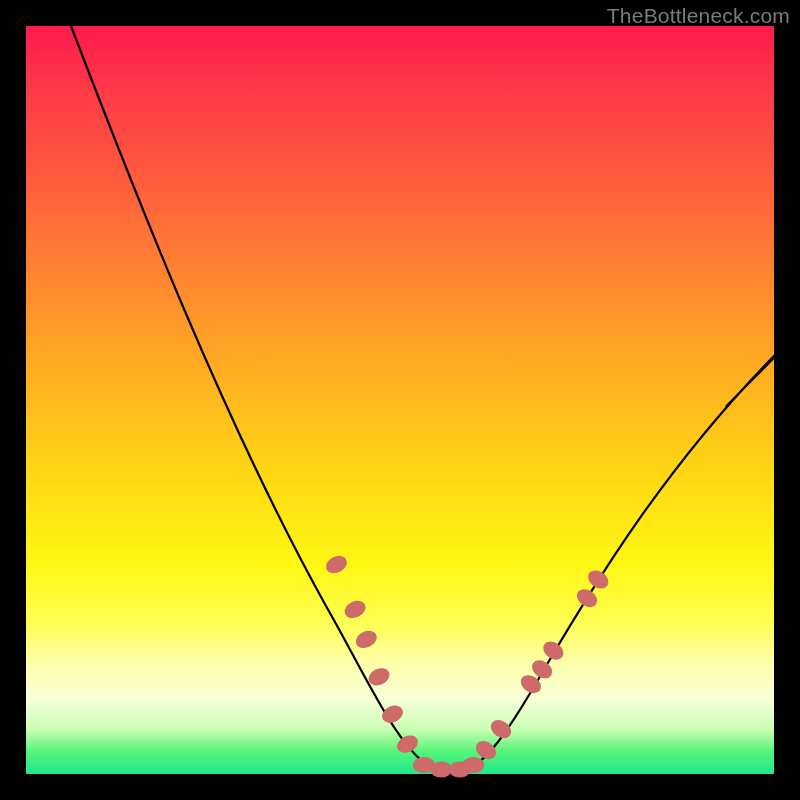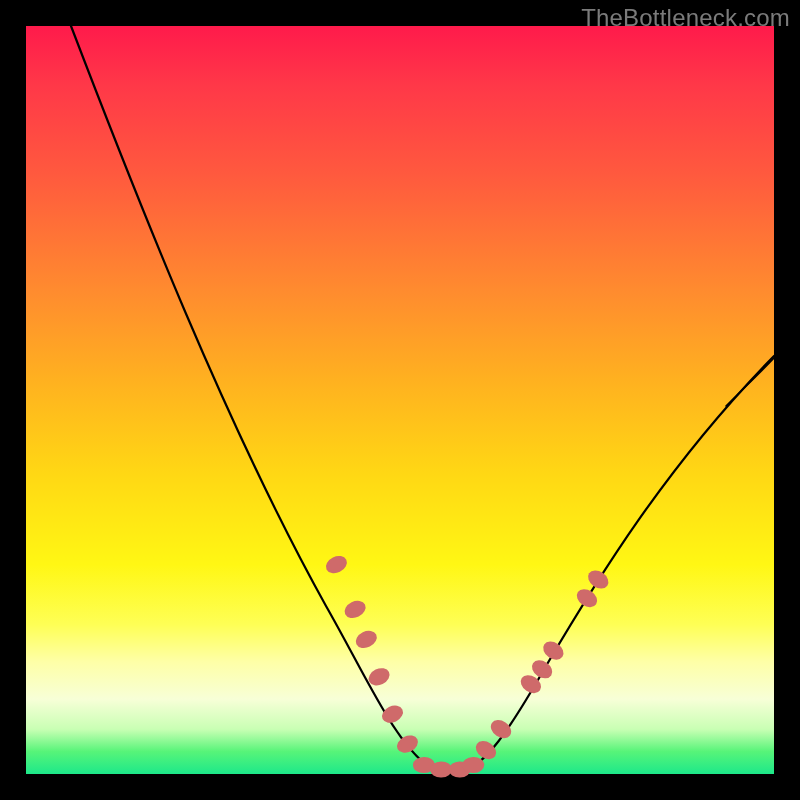--- a/index.html
+++ b/index.html
@@ -40,21 +40,21 @@
       #c9ffb4 94%,
       #57f479 97%,
       #1de88a 100%
     );
   }
   .watermark {
     position: absolute;
     top: 4px;
     right: 10px;
     color: #7b7b7b;
-    font-size: 24px;
+    font-size: 21px;
     letter-spacing: 0.2px;
     user-select: none;
   }
   svg.overlay {
     position: absolute;
     left: 26px;
     top: 26px;
     width: 748px;
     height: 748px;
     overflow: visible;

